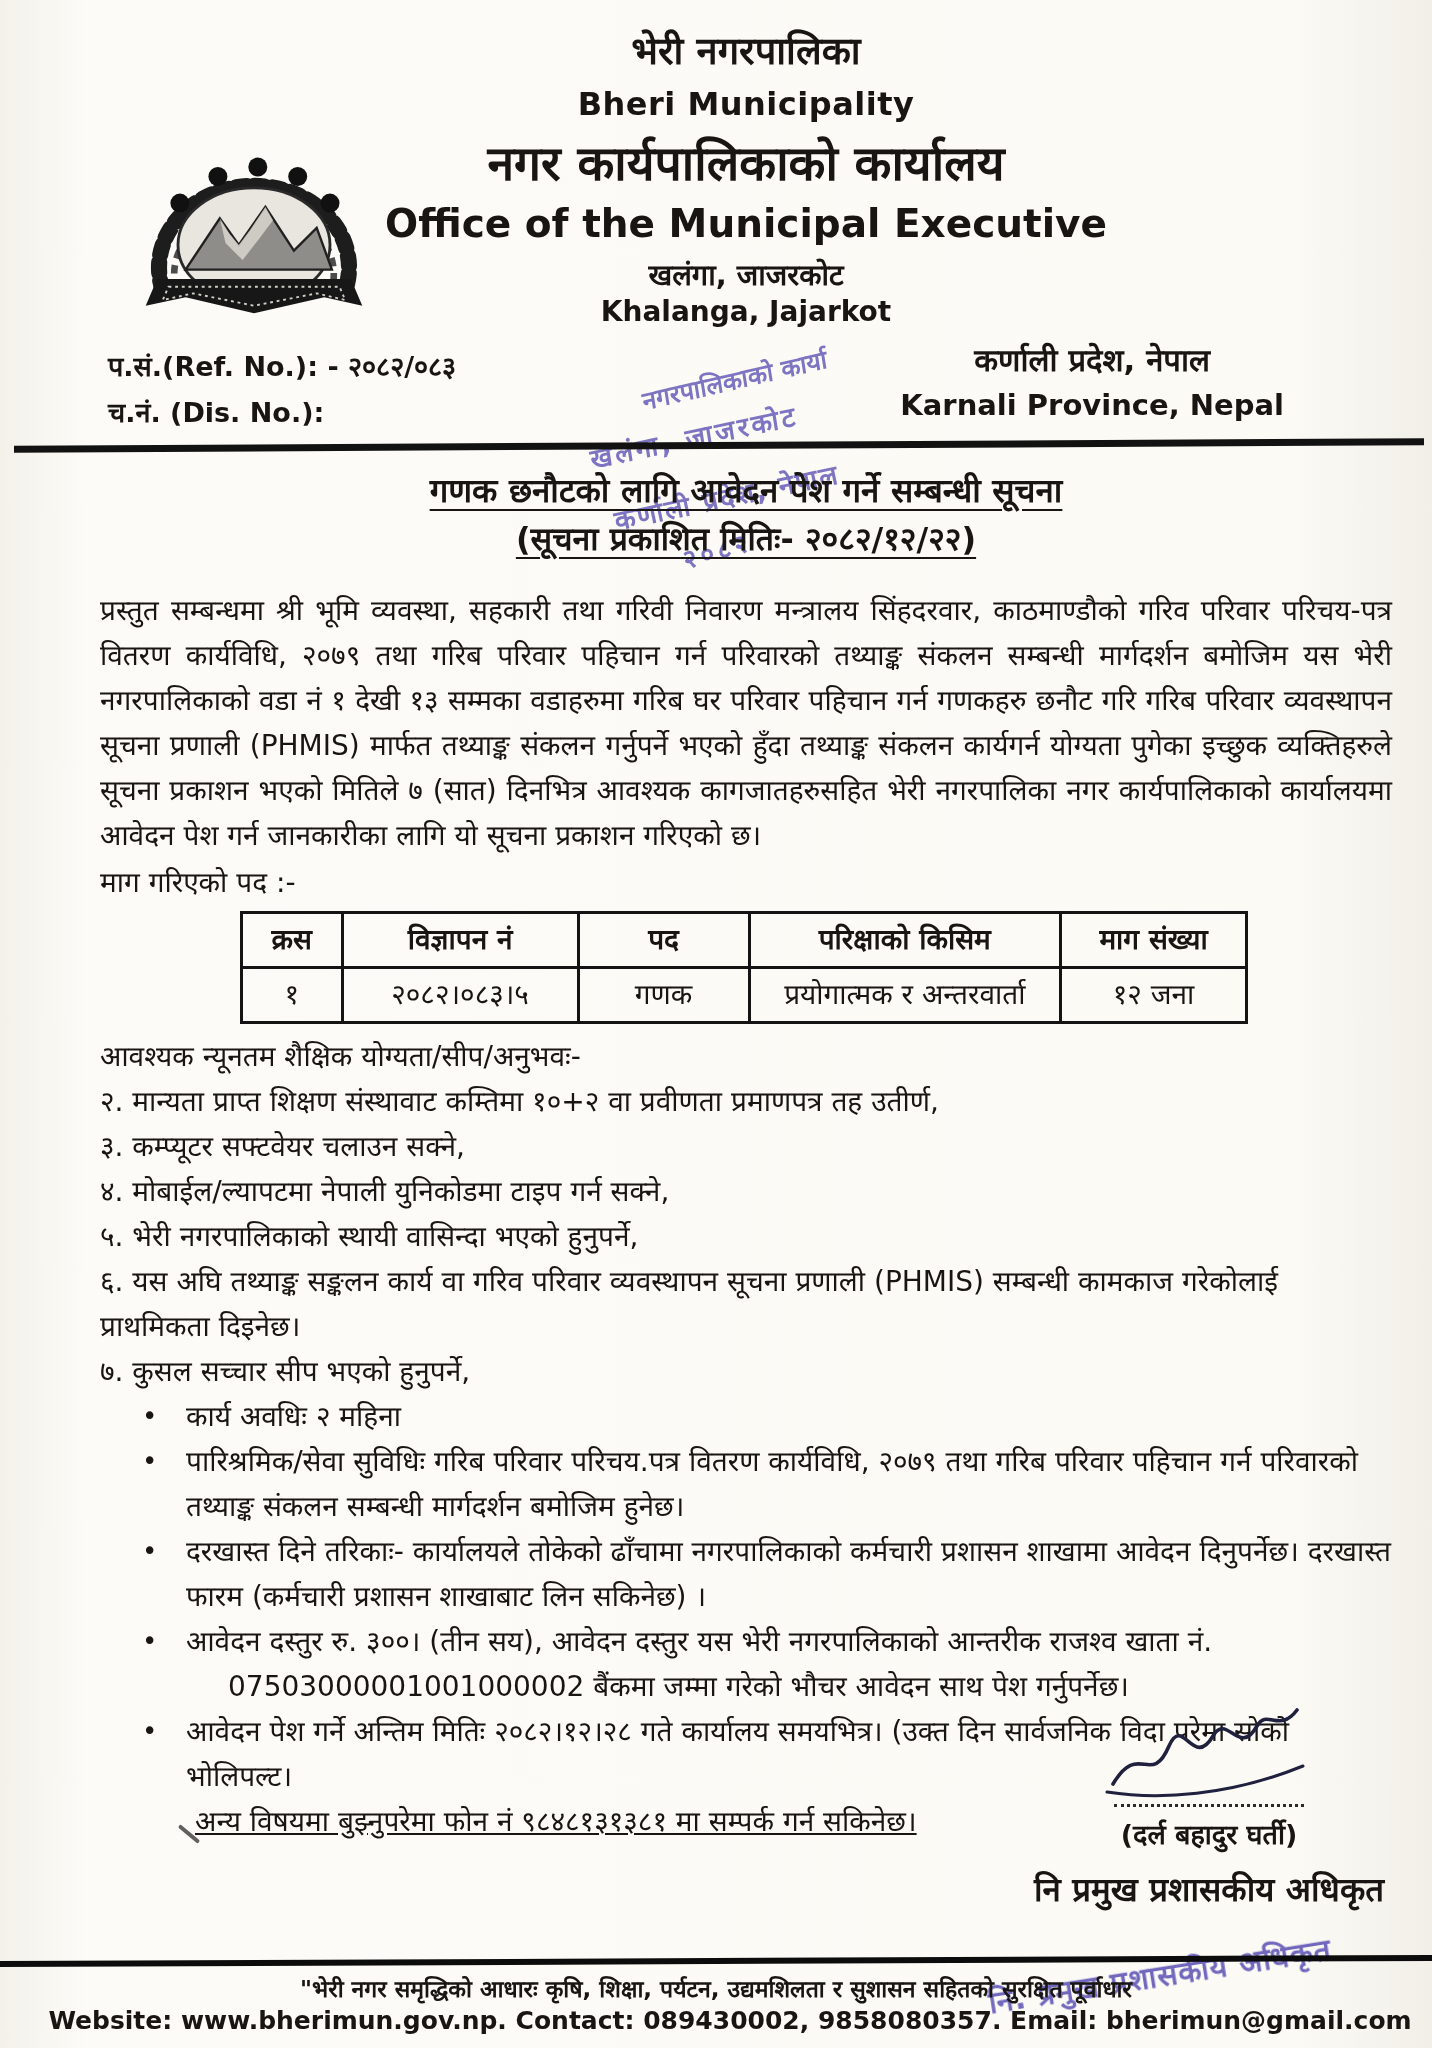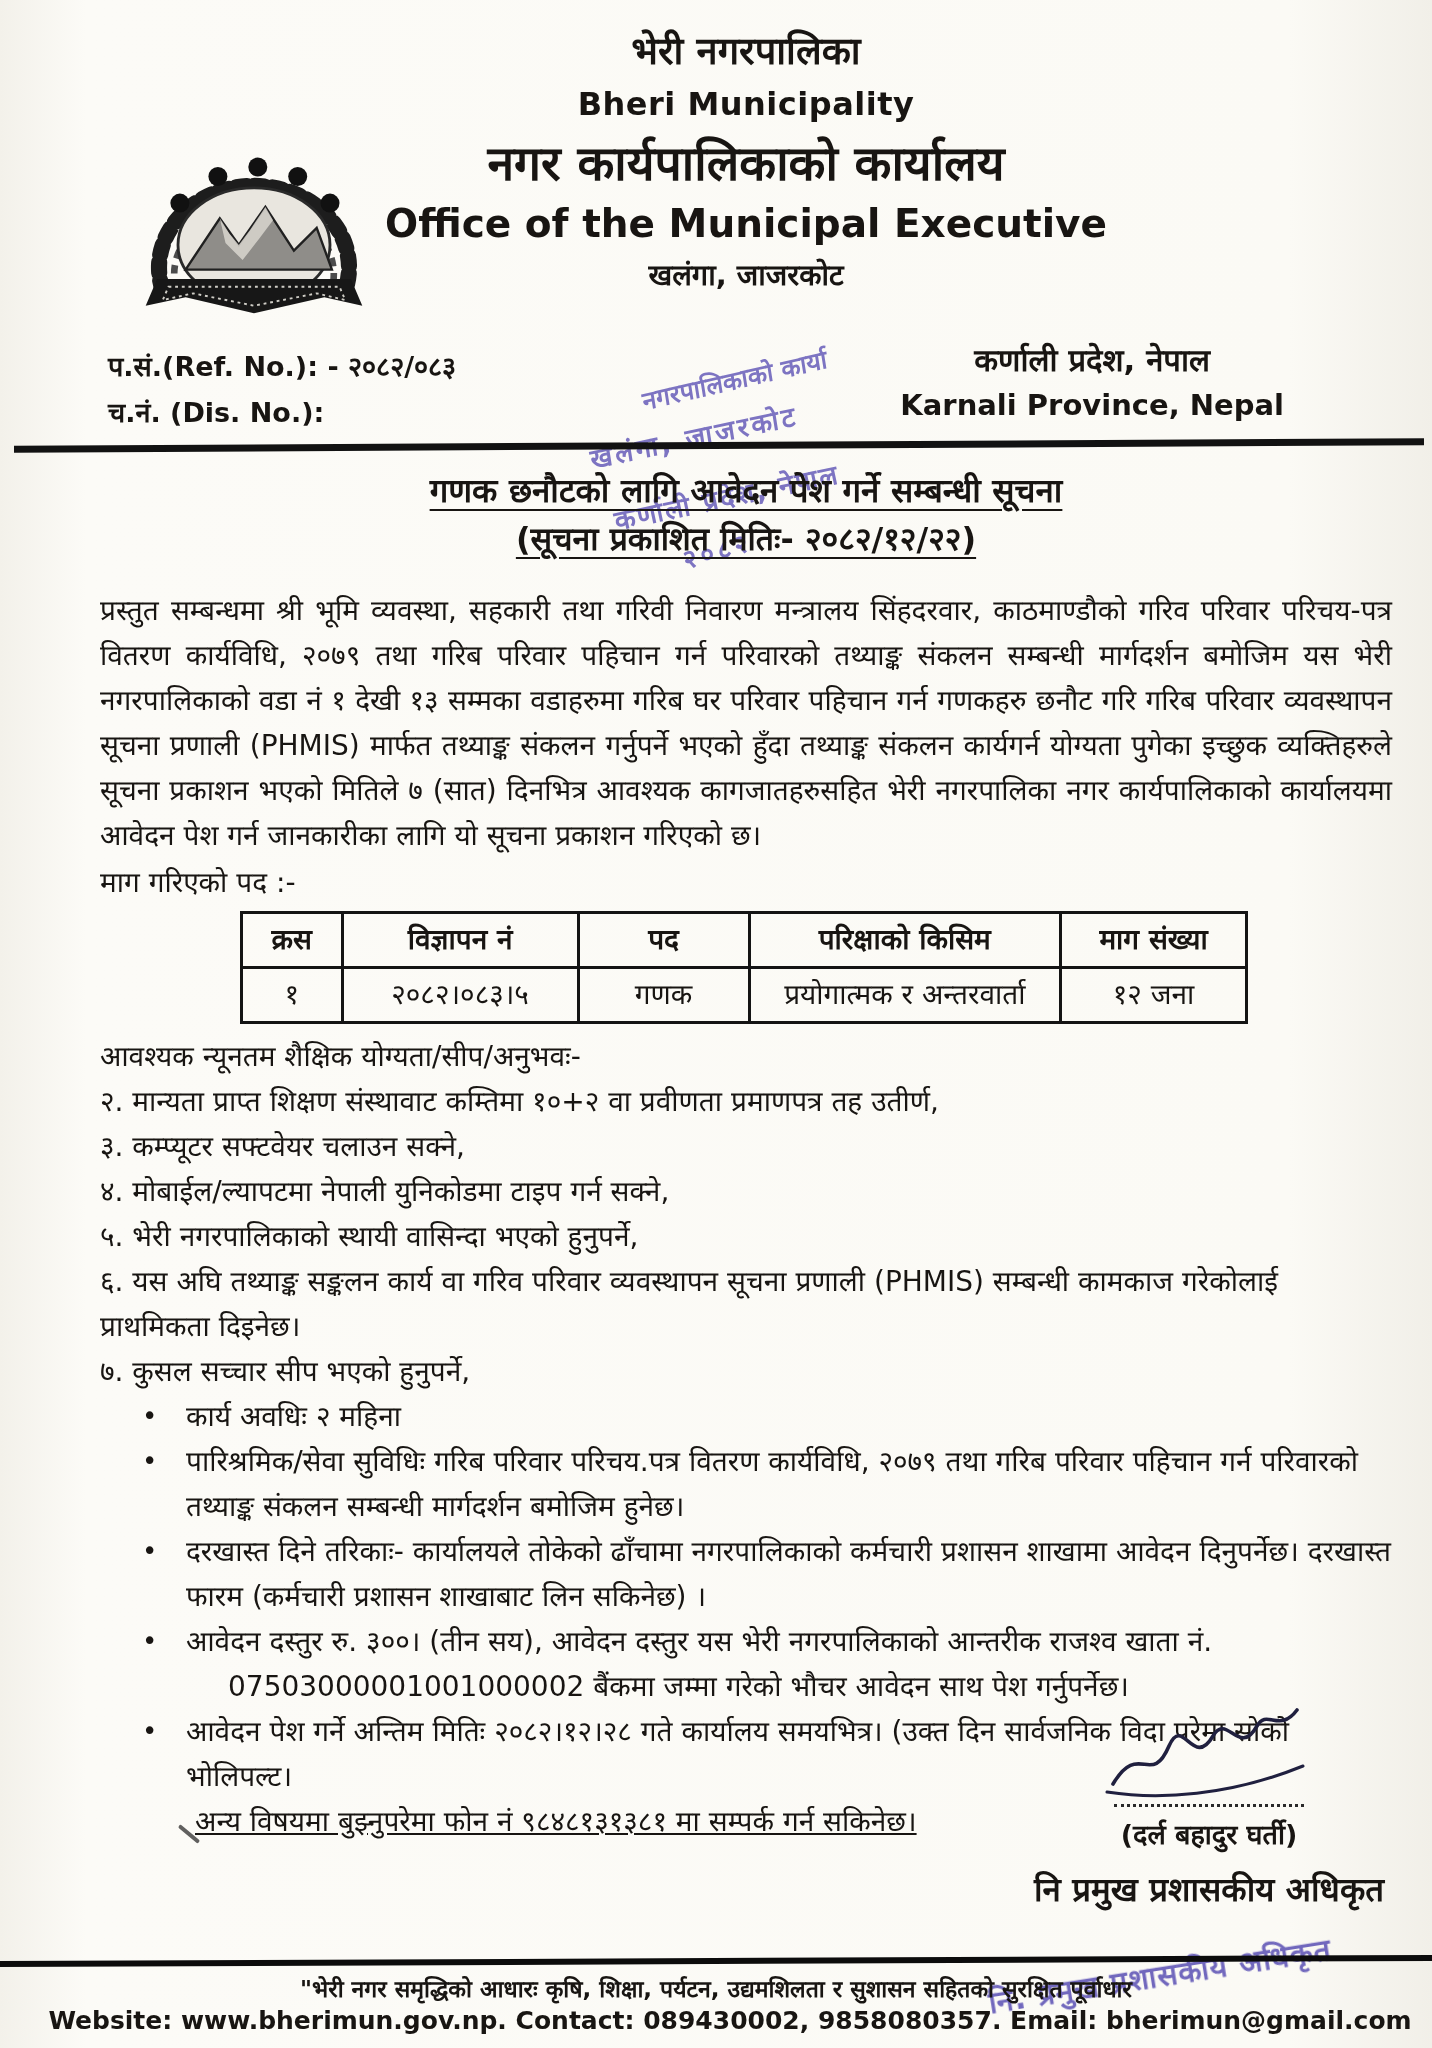--- a/index.html
+++ b/index.html
@@ -82,20 +82,21 @@
     <path d="M28,138 L232,138 L244,166 L204,157 L130,174 L58,157 L16,166 Z" fill="#171717"></path>
     <path d="M40,146 L220,146 L226,160 L196,153 L130,166 L66,153 L34,160 Z" fill="none" stroke="#cfcdc6" stroke-width="2" stroke-dasharray="3 4"></path>
   </svg>
 
   <div class="header">
     <div class="org-np">भेरी नगरपालिका</div>
     <div class="org-en">Bheri Municipality</div>
     <div class="office-np">नगर कार्यपालिकाको कार्यालय</div>
     <div class="office-en">Office of the Municipal Executive</div>
     <div class="place-np">खलंगा, जाजरकोट</div>
+    <div class="place-en">Khalanga, Jajarkot</div>
   </div>
 
   <div class="stamp-top">
     <span class="st0">नगरपालिकाको कार्या</span>
     <span class="st1">खलंगा, जाजरकोट</span>
     <span class="st2">कर्णाली प्रदेश, नेपाल</span>
     <span class="st3">२०८२</span>
   </div>
 
   <div class="ref-block">

